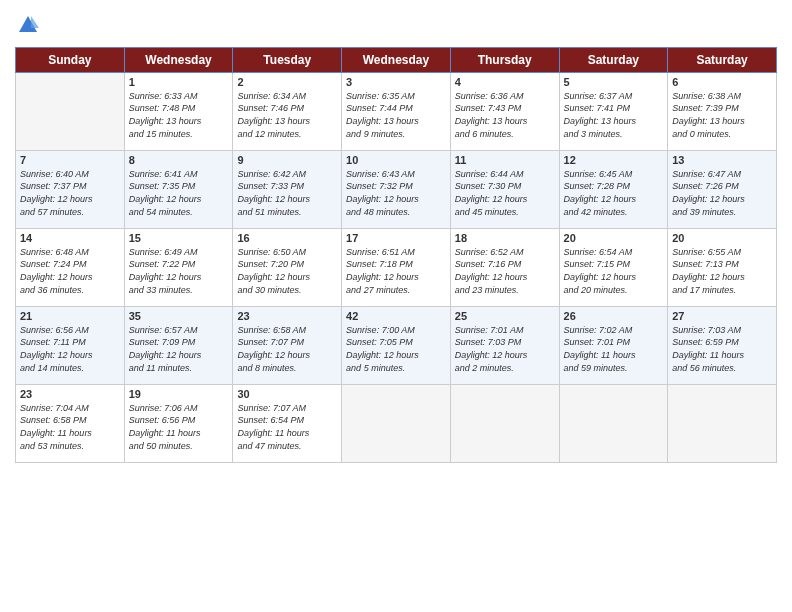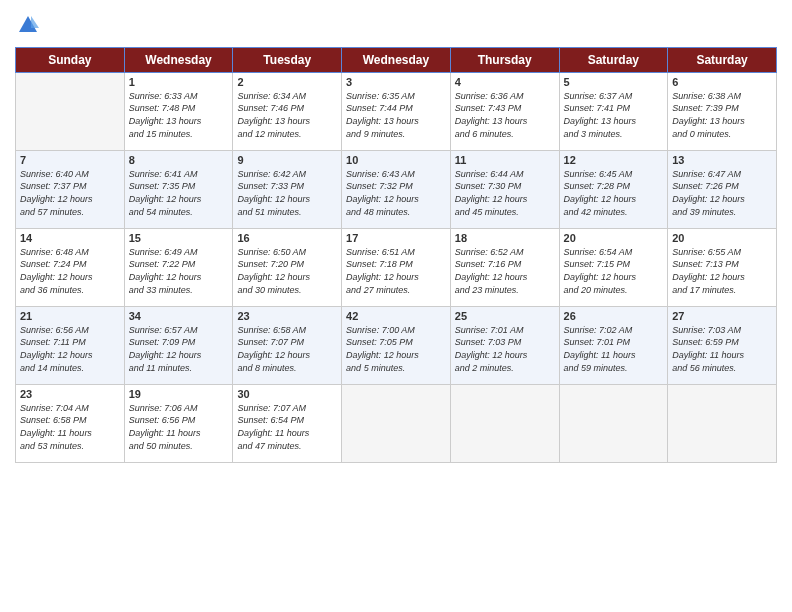--- a/index.html
+++ b/index.html
@@ -221,21 +221,21 @@
             <span class="day-num">20</span>
             <div class="day-info">Sunrise: 6:55 AM<br>Sunset: 7:13 PM<br>Daylight: 12 hours<br>and 17 minutes.</div>
           </td>
         </tr>
         <tr class="week-even">
           <td>
             <span class="day-num">21</span>
             <div class="day-info">Sunrise: 6:56 AM<br>Sunset: 7:11 PM<br>Daylight: 12 hours<br>and 14 minutes.</div>
           </td>
           <td>
-            <span class="day-num">34</span>
+            <span class="day-num">35</span>
             <div class="day-info">Sunrise: 6:57 AM<br>Sunset: 7:09 PM<br>Daylight: 12 hours<br>and 11 minutes.</div>
           </td>
           <td>
             <span class="day-num">23</span>
             <div class="day-info">Sunrise: 6:58 AM<br>Sunset: 7:07 PM<br>Daylight: 12 hours<br>and 8 minutes.</div>
           </td>
           <td>
             <span class="day-num">42</span>
             <div class="day-info">Sunrise: 7:00 AM<br>Sunset: 7:05 PM<br>Daylight: 12 hours<br>and 5 minutes.</div>
           </td>

